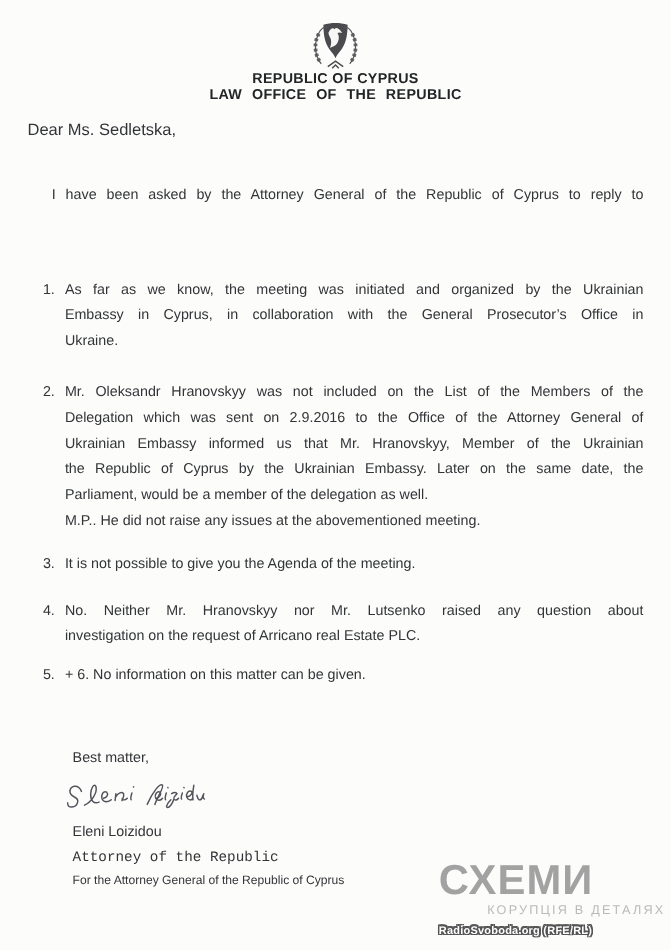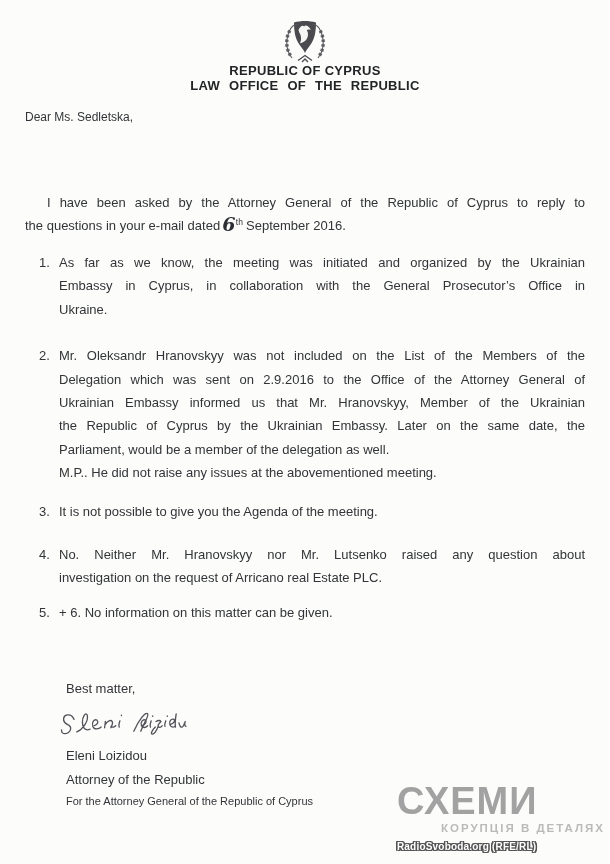--- a/index.html
+++ b/index.html
@@ -11,22 +11,22 @@
     color:#323437;
     overflow:hidden;
   }
   
   .emblem{position:absolute;left:281px;top:17px;width:48px;height:46px;}
   .hline{position:absolute;left:0;width:100%;text-align:center;
          font-weight:bold;font-size:13px;color:#222426;letter-spacing:.3px;}
   .hline1{top:63px;}
   .hline2{top:78px;word-spacing:5px;}
   
-  .salutation{position:absolute;left:25px;top:110px;font-size:12px;}
-  .intro{position:absolute;left:25px;width:560px;top:191px;
+  .salutation{position:absolute;left:25px;top:110px;font-size:15px;}
+  .intro{position:absolute;left:25px;width:560px;top:165px;
          font-size:13px;line-height:23.4px;}
   .jline{text-align:justify;text-align-last:justify;height:23.4px;overflow:hidden;}
   .jline.jlast{text-align-last:left;}
   .indent{text-indent:22px;}
   .hand-digit{
     font-family:"DejaVu Serif","Liberation Serif",serif;
     font-style:italic;font-weight:bold;font-size:19px;
     color:#2c2e33;display:inline-block;line-height:0;
     transform:translateY(1px);margin-left:2px;
   }
@@ -38,28 +38,28 @@
   .qitem + .qitem{margin-top:23px;}
   .qitem:nth-child(3){margin-top:15px;}
   .qitem:nth-child(4){margin-top:20px;}
   .qitem:nth-child(5){margin-top:11px;}
   .qnum{width:20px;flex:none;}
   .qcontent{flex:1;min-width:0;}
   
   .valediction{position:absolute;left:66px;top:681px;font-size:13px;}
   .signature{position:absolute;left:56px;top:703px;width:132px;height:44px;}
   .sig-name{position:absolute;left:66px;top:748px;font-size:13px;}
-  .sig-title{position:absolute;left:66px;top:772px;font-size:13px;}
+  .sig-title{position:absolute;left:66px;top:772px;font-size:13px;font-family:Liberation Mono, monospace;}
   .sig-behalf{position:absolute;left:66px;top:795px;font-size:11px;}
   
   .watermark{position:absolute;right:5px;top:783px;}
   .wm-logo{font-size:38px;font-weight:800;line-height:36px;
            letter-spacing:1px;color:#a2a2a2;
            font-family:"Liberation Sans","DejaVu Sans",sans-serif;}
-  .wm-tagline{margin-top:3px;font-size:11.5px;font-weight:700;
+  .wm-tagline{margin-top:3px;font-size:11.5px;font-weight:400;
               letter-spacing:2px;color:#bababa;padding-left:44px;}
   .wm-credit{margin-top:7px;padding-right:1px;font-size:10px;font-weight:bold;
              letter-spacing:.2px;color:#ffffff;
              text-shadow:-1.4px -1.4px 0 #545454, 1.4px -1.4px 0 #545454,
                          -1.4px 1.4px 0 #545454, 1.4px 1.4px 0 #545454,
                          0 -1.4px 0 #545454, 0 1.4px 0 #545454,
                          -1.4px 0 0 #545454, 1.4px 0 0 #545454;}
 </style>
 </head>
 <body>
@@ -76,21 +76,20 @@
     <path d="M17,43.5 L24,38.5 L31,43.5 M21,45 L24,42 L27,45" fill="none" stroke="#4a4a4f" stroke-width="1.3"></path>
   </svg>
 
   <div class="hline hline1">REPUBLIC OF CYPRUS</div>
   <div class="hline hline2">LAW OFFICE OF THE REPUBLIC</div>
 
   <div class="salutation">Dear Ms. Sedletska,</div>
 
   <div class="intro">
     <div class="jline indent">I have been asked by the Attorney General of the Republic of Cyprus to reply to</div>
-    <div><span>the questions in your e-mail dated</span><span class="hand-digit">6</span><span class="ordinal">th</span><span> September 2016.</span></div>
   </div>
 
   <div class="qlist">
     <div class="qitem">
       <div class="qnum">1.</div>
       <div class="qcontent">
           <div class="jline">As far as we know, the meeting was initiated and organized by the Ukrainian</div>
           <div class="jline">Embassy in Cyprus, in collaboration with the General Prosecutor’s Office in</div>
           <div class="jline jlast">Ukraine.</div>
         </div>

